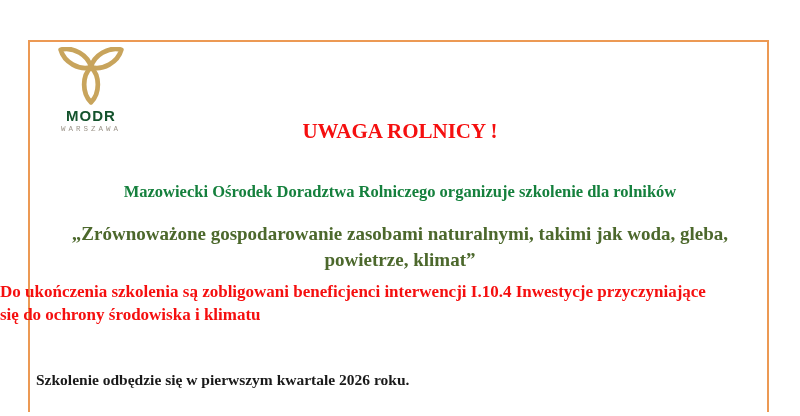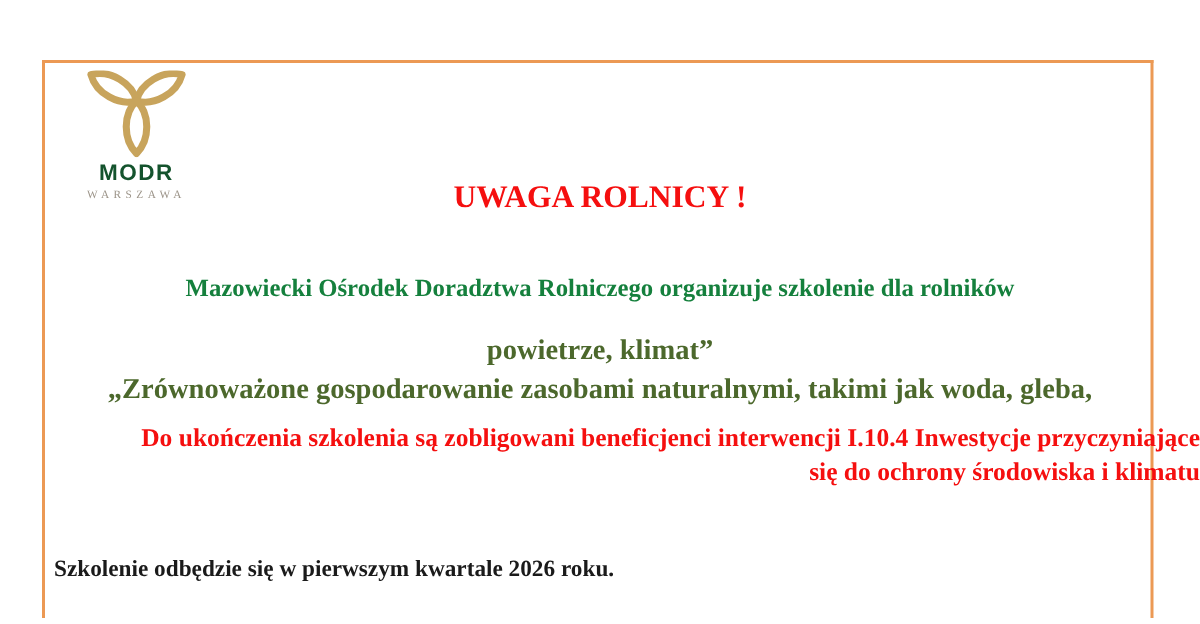--- a/index.html
+++ b/index.html
@@ -38,21 +38,21 @@
   .logo-abbr {
     margin-top: 2px;
     font-family: "Liberation Sans", sans-serif;
     font-weight: 700;
     font-size: 15px;
     letter-spacing: 1px;
     color: #14532d;
   }
   .logo-city {
     margin-top: 1px;
-    font-family: Liberation Serif, serif;
+    font-family: Liberation Mono, monospace;
     font-size: 7.5px;
     letter-spacing: 3px;
     color: #9C9489;
   }
   .headline {
     position: absolute;
     left: 0;
     top: 119px;
     width: 100%;
     margin: 0;
@@ -82,21 +82,21 @@
     font-weight: bold;
     line-height: 26px;
     color: #4C682C;
   }
   .topic div { white-space: nowrap; }
   .oblig {
     position: absolute;
     left: 0;
     top: 280px;
     width: 100%;
-    text-align: right;
+    text-align: left;
     font-size: 17px;
     font-weight: bold;
     line-height: 23px;
     color: #F50F0F;
   }
   .oblig div { white-space: nowrap; }
   .schedule {
     position: absolute;
     left: 36px;
     top: 371px;
@@ -125,22 +125,22 @@
     </span>
     <div class="logo-abbr">MODR</div>
     <div class="logo-city">WARSZAWA</div>
   </div>
 
   <h1 class="headline">UWAGA ROLNICY !</h1>
 
   <div class="intro">Mazowiecki Ośrodek Doradztwa Rolniczego organizuje szkolenie dla rolników</div>
 
   <div class="topic">
+    <div>„Zrównoważone gospodarowanie zasobami naturalnymi, takimi jak woda, gleba,</div>
     <div>powietrze, klimat”</div>
-    <div>„Zrównoważone gospodarowanie zasobami naturalnymi, takimi jak woda, gleba,</div>
   </div>
 
   <div class="oblig">
     <div>Do ukończenia szkolenia są zobligowani beneficjenci interwencji I.10.4 Inwestycje przyczyniające</div>
     <div>się do ochrony środowiska i klimatu</div>
   </div>
 
   <div class="schedule">Szkolenie odbędzie się w pierwszym kwartale 2026 roku.</div>
 
 </div>

